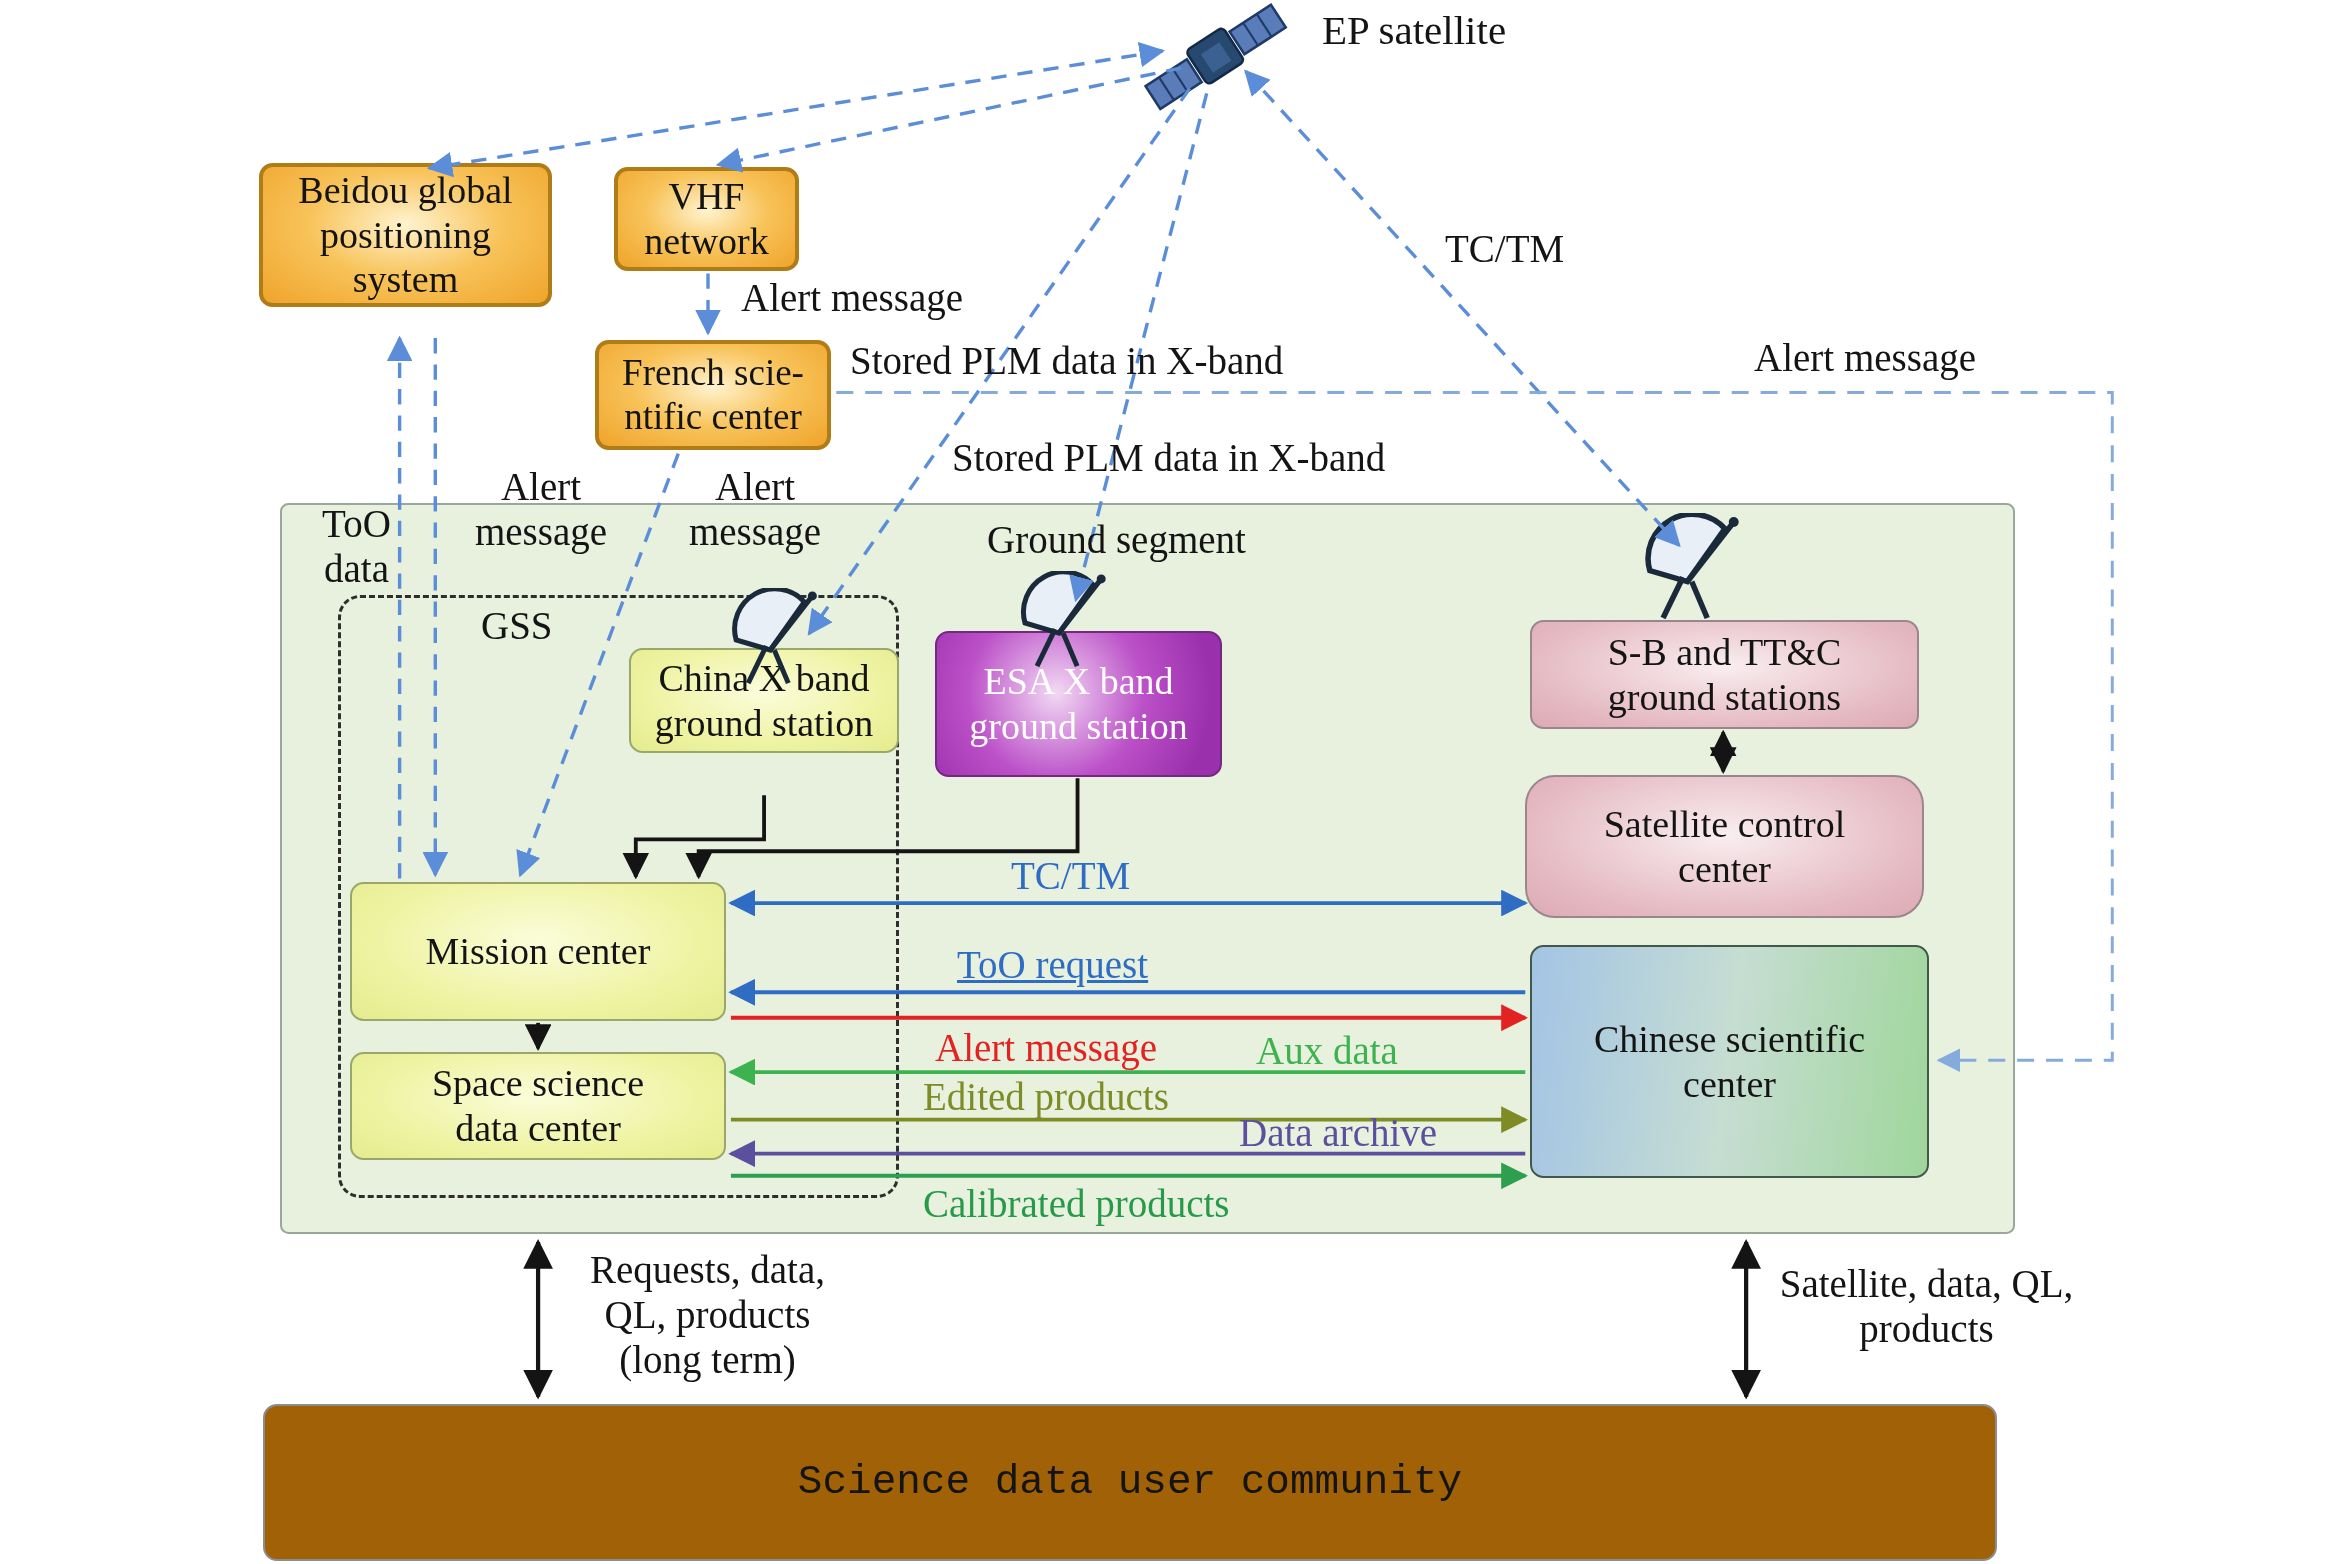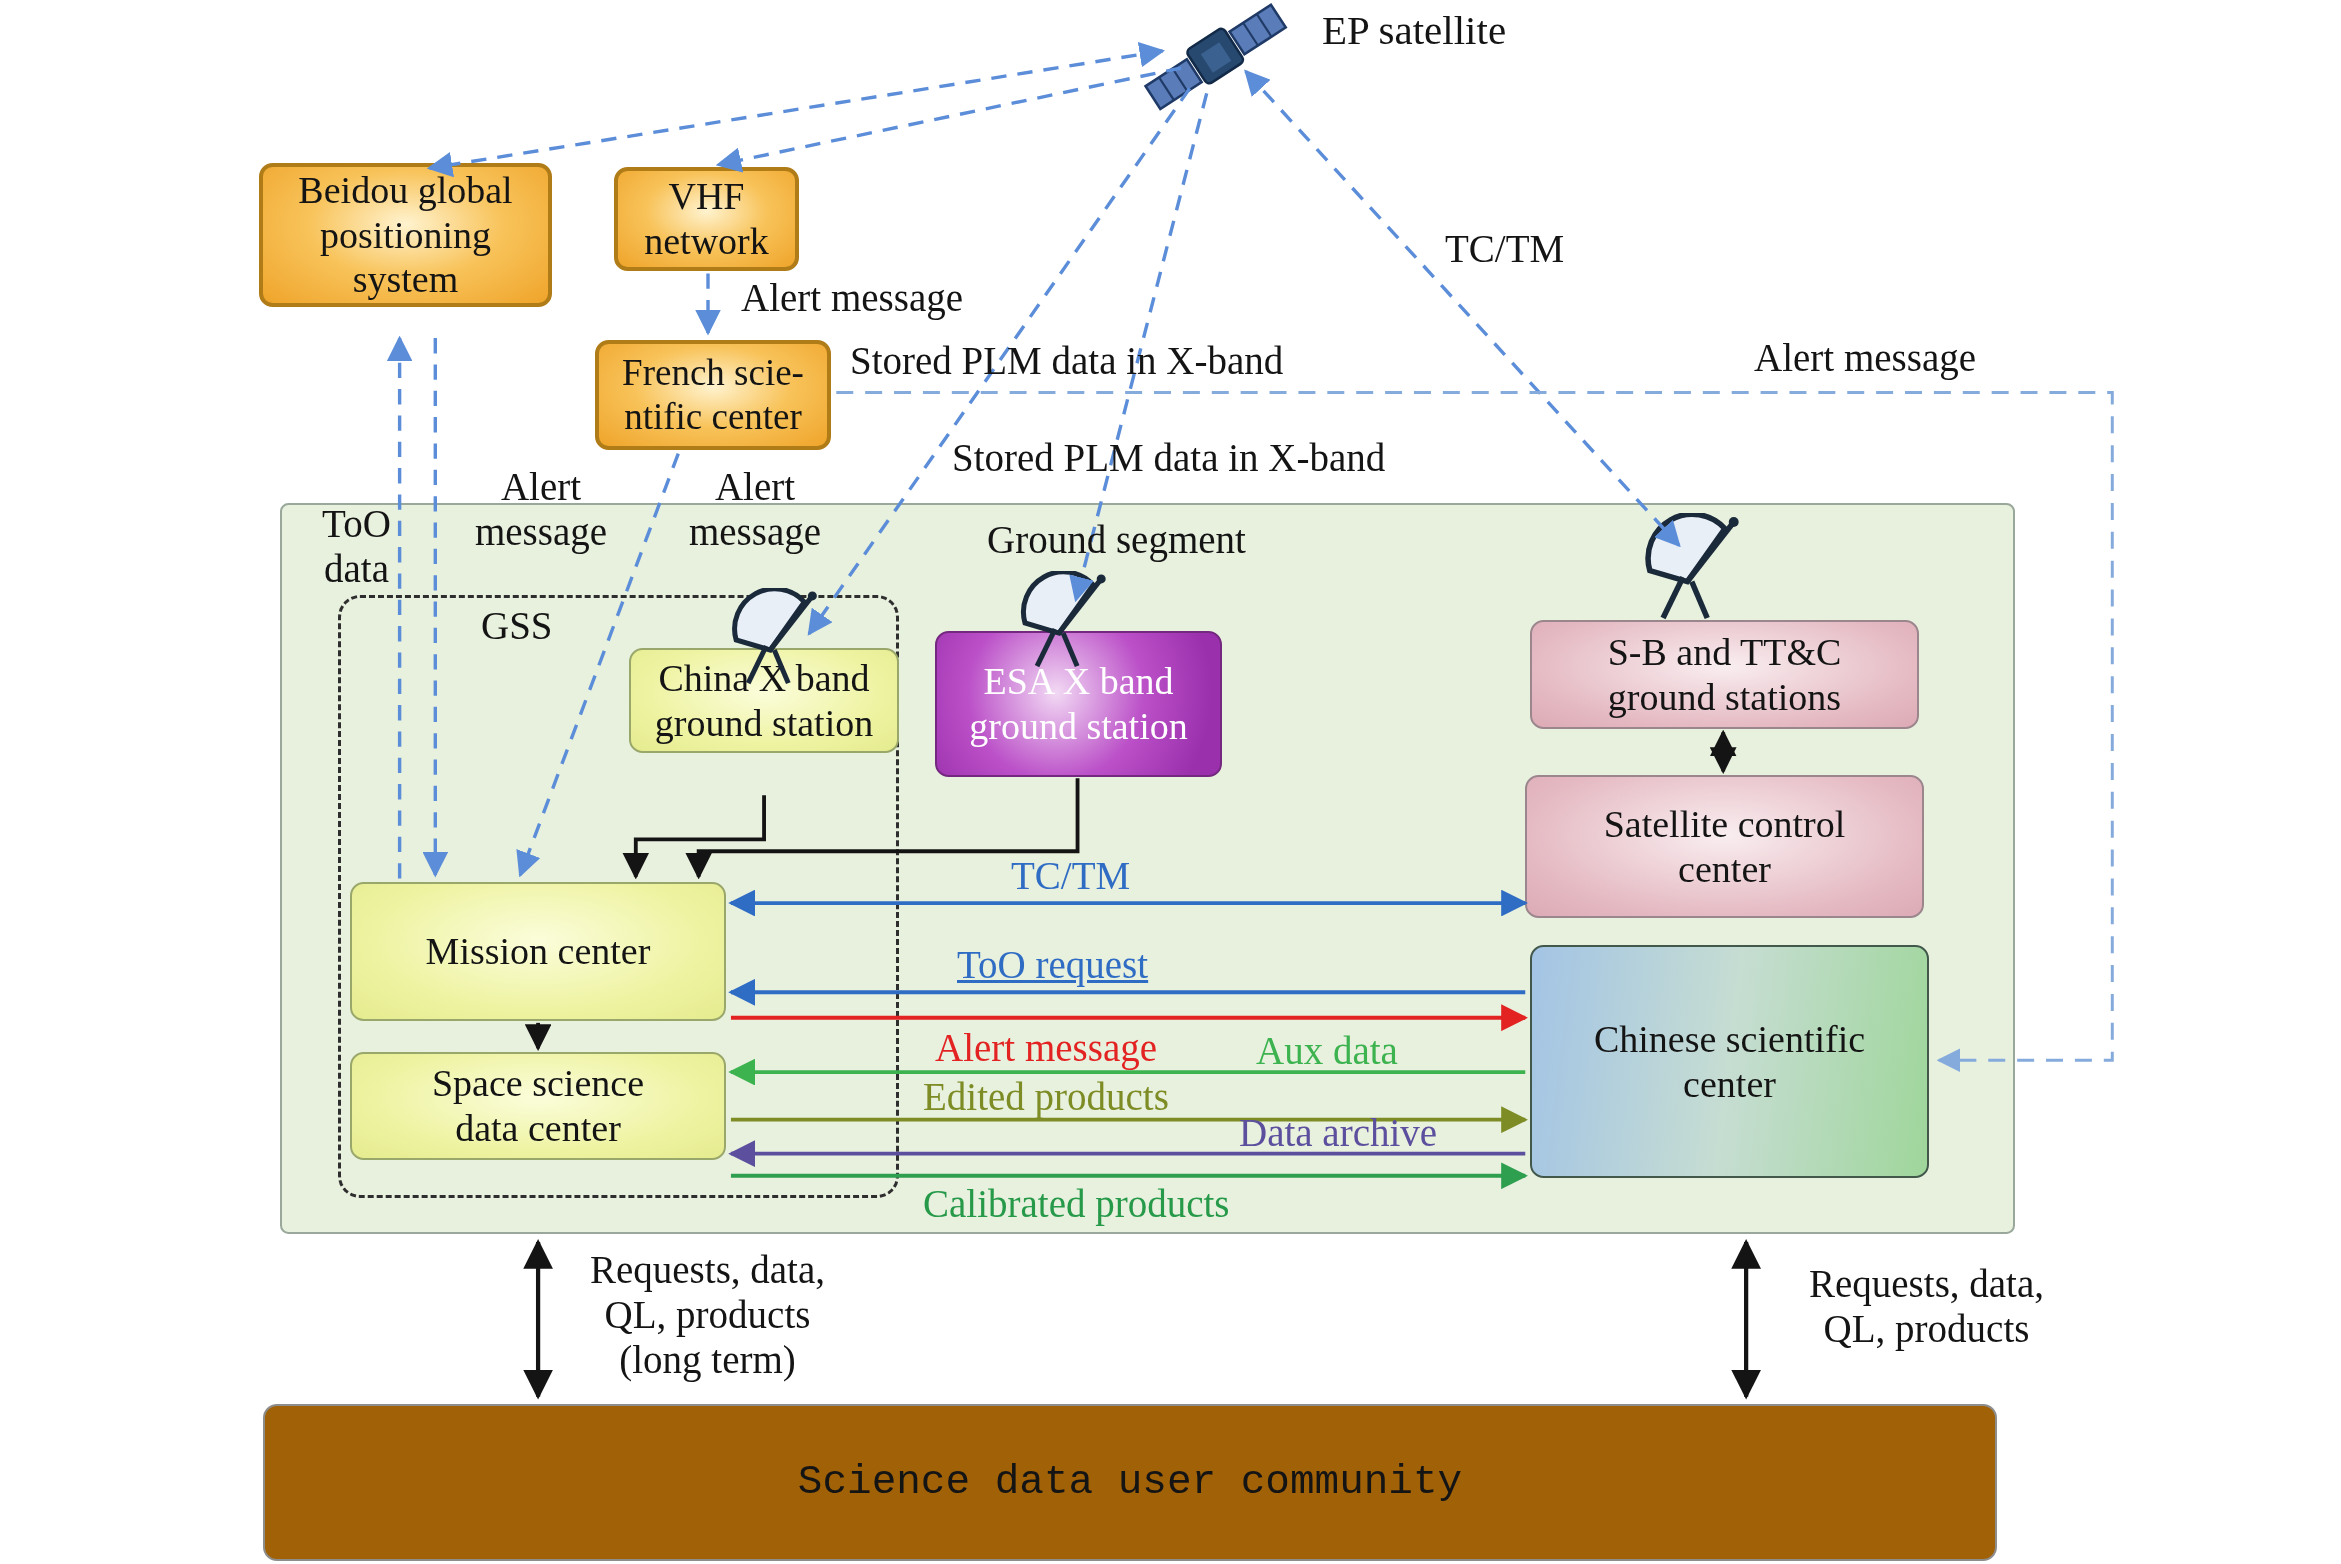--- a/index.html
+++ b/index.html
@@ -82,21 +82,21 @@
 </div>
 
 <div class="box purplebox" style="left:935px; top:631px; width:287px; height:146px;">
   <span style="max-width:255px;">ESA X band ground station</span>
 </div>
 
 <div class="box pinkbox" style="left:1530px; top:620px; width:389px; height:109px;">
   <span style="max-width:293px;">S-B and TT&amp;C ground stations</span>
 </div>
 
-<div class="box pinkbox" style="left:1525px; top:775px; width:399px; height:143px;">
+<div class="box pinkbox" style="left:1525px; top:775px; width:399px; height:143px;border-radius:30px;">
   <span style="max-width:323px;">Satellite control center</span>
 </div>
 
 <div class="box yellow" style="left:350px; top:882px; width:376px; height:139px;">
   <span>Mission center</span>
 </div>
 
 <div class="box yellow" style="left:350px; top:1052px; width:376px; height:108px;">
   <span style="max-width:272px;">Space science data center</span>
 </div>
@@ -201,14 +201,14 @@
 <div class="lbl" style="left:987px; top:517px;">Ground segment</div>
 <div class="lbl" style="left:481px; top:603px;">GSS</div>
 <div class="lbl blue" style="left:1011px; top:853px;">TC/TM</div>
 <div class="lbl blue" style="left:957px; top:942px;text-decoration:underline;">ToO request</div>
 <div class="lbl red" style="left:935px; top:1025px;">Alert message</div>
 <div class="lbl green" style="left:1256px; top:1028px;">Aux data</div>
 <div class="lbl olive" style="left:923px; top:1074px;">Edited products</div>
 <div class="lbl purpletxt" style="left:1239px; top:1110px;">Data archive</div>
 <div class="lbl dgreen" style="left:923px; top:1181px;">Calibrated products</div>
 <div class="lbl wrap" style="left:563px; top:1247px; width:289px;">Requests, data, QL, products (long term)</div>
-<div class="lbl wrap" style="left:1778px; top:1261px; width:297px;">Requests, data, QL, products</div>
+<div class="lbl wrap" style="left:1778px; top:1261px; width:297px;">Satellite, data, QL, products</div>
 
 
 </body></html>

